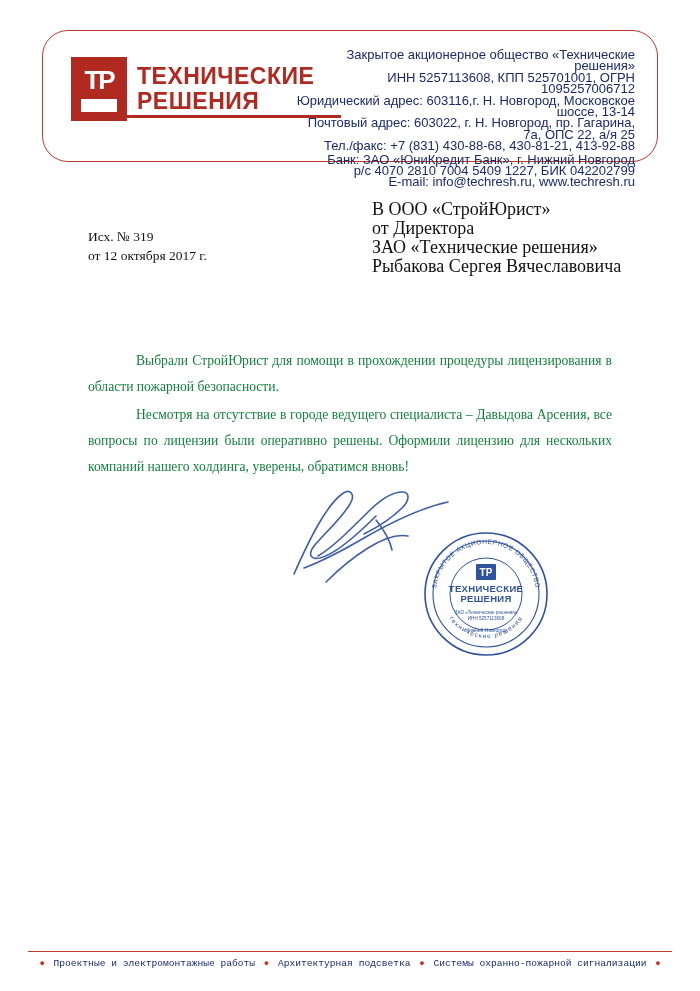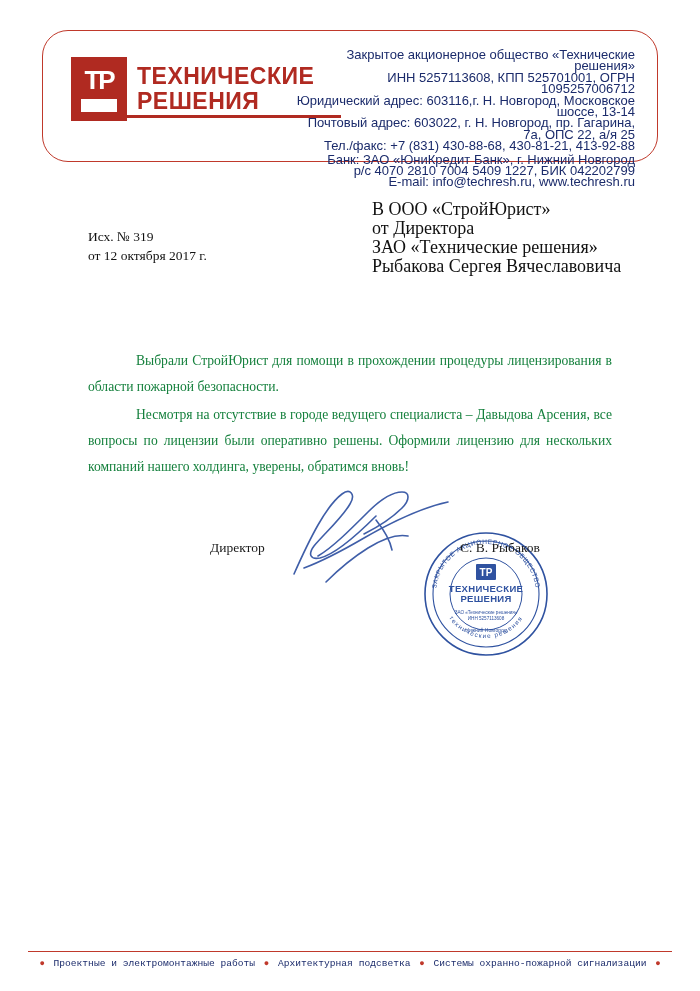--- a/index.html
+++ b/index.html
@@ -278,24 +278,20 @@
       <rect x="54" y="34" width="20" height="16" rx="1" fill="#2f52a0"></rect>
       <text x="64" y="46" font-size="10" font-weight="bold" fill="#ffffff">ТР</text>
       <text x="64" y="62" font-size="9.5" font-weight="bold" letter-spacing="0.3">ТЕХНИЧЕСКИЕ</text>
       <text x="64" y="72" font-size="9.5" font-weight="bold" letter-spacing="0.3">РЕШЕНИЯ</text>
       <text x="64" y="84" font-size="4.6">ЗАО «Технические решения»</text>
       <text x="64" y="90" font-size="4.6">ИНН 5257113608</text>
       <text x="64" y="102" font-size="5">Нижний Новгород</text>
     </g>
   </svg>
 
-  <div class="sign-row">
-    <div class="sign-title">Директор</div>
-    <div class="sign-name">С. В. Рыбаков</div>
-  </div>
 
   <div class="footer-rule"></div>
   <div class="footer">
     <span class="bullet">●</span>
     <span>Проектные и электромонтажные работы</span>
     <span class="bullet">●</span>
     <span>Архитектурная подсветка</span>
     <span class="bullet">●</span>
     <span>Системы охранно-пожарной сигнализации</span>
     <span class="bullet">●</span>

